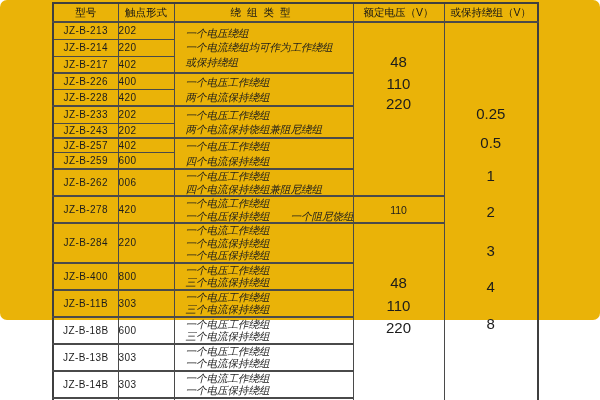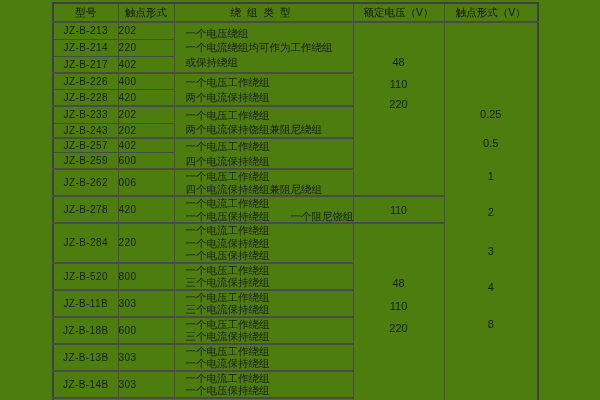--- a/index.html
+++ b/index.html
@@ -1,43 +1,43 @@
 <!DOCTYPE html>
 <html><head>
 <meta charset="utf-8">
 <style>
   html,body{margin:0;padding:0;}
   body{
     width:600px;height:400px;overflow:hidden;background:#ffffff;
     font-family:"Liberation Sans","DejaVu Sans",sans-serif;color:#1c1c1c;
   }
-  .page{position:relative;width:600px;height:400px;background:#4d7c0f;}
+  .page{position:relative;width:600px;height:320px;background:#eab308;border-radius:7px;}
   table.spec{
     position:absolute;left:52px;top:2px;width:485px;
     border-collapse:collapse;table-layout:fixed;
     border:2px solid #3f3f3f;
   }
   col.c1{width:65px;}col.c2{width:56px;}col.c3{width:179px;}col.c4{width:91px;}col.c5{width:94px;}
   th,td{
     border:1px solid #4a4a4a;padding:0;margin:0;
     font-size:10.5px;font-weight:normal;vertical-align:middle;
     overflow:hidden;
   }
   thead th{height:17px;text-align:center;border-bottom-width:2px;color:#151515;}
   th.sp{letter-spacing:6px;}
   tr.grp > td{border-top-width:2px;}
   td.m{text-align:center;font-size:10px;letter-spacing:0.4px;}
   td.k{text-align:left;font-size:10px;letter-spacing:0.5px;}
   td.w{text-align:left;padding-left:11px;}
-  td.w .wline{line-height:12.5px;white-space:pre;}
+  td.w .wline{line-height:12.5px;white-space:pre;font-style:italic;}
   td.w.loose .wline{line-height:14.5px;}
   td.rel{position:relative;}
   .num{
     position:absolute;left:0;right:0;text-align:center;
-    font-size:11px;line-height:12px;
+    font-size:15px;line-height:12px;
   }
   td.vmid{text-align:center;}
 </style>
 </head>
 <body>
 
 <div class="page">
   <table class="spec">
     <colgroup>
         <col class="c1">
@@ -45,21 +45,21 @@
         <col class="c3">
         <col class="c4">
         <col class="c5">
       </colgroup>
     <thead>
       <tr>
         <th>型号</th>
         <th>触点形式</th>
         <th class="sp">绕组类型</th>
         <th>额定电压（V）</th>
-        <th>触点形式（V）</th>
+        <th>或保持绕组（V）</th>
       </tr>
     </thead>
     <tbody>
       <tr class="grp" style="height:17px">
         <td class="m">JZ-B-213</td>
         <td class="k">202</td>
         <td class="w loose" rowspan="3">
           <div class="wline">一个电压绕组</div>
           <div class="wline">一个电流绕组均可作为工作绕组</div>
           <div class="wline">或保持绕组</div>
@@ -148,21 +148,21 @@
           <div class="wline">一个电流保持绕组</div>
           <div class="wline">一个电压保持绕组</div>
         </td>
         <td class="rel" rowspan="7">
           <div class="num" style="top:53px">48</div>
           <div class="num" style="top:76px">110</div>
           <div class="num" style="top:98px">220</div>
         </td>
       </tr>
       <tr class="grp" style="height:26px">
-        <td class="m">JZ-B-520</td>
+        <td class="m">JZ-B-400</td>
         <td class="k">800</td>
         <td class="w">
           <div class="wline">一个电压工作绕组</div>
           <div class="wline">三个电流保持绕组</div>
         </td>
       </tr>
       <tr class="grp" style="height:25px">
         <td class="m">JZ-B-11B</td>
         <td class="k">303</td>
         <td class="w">

